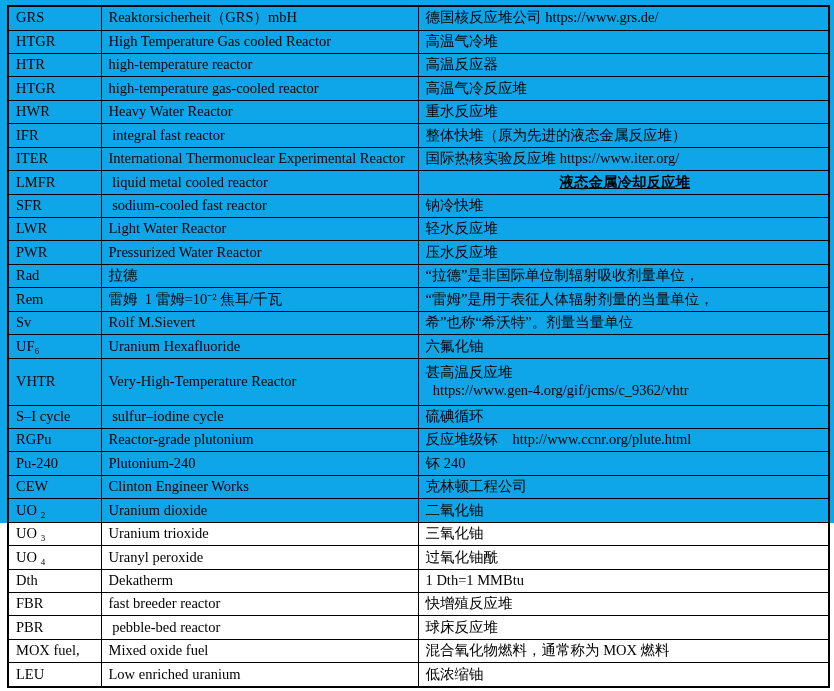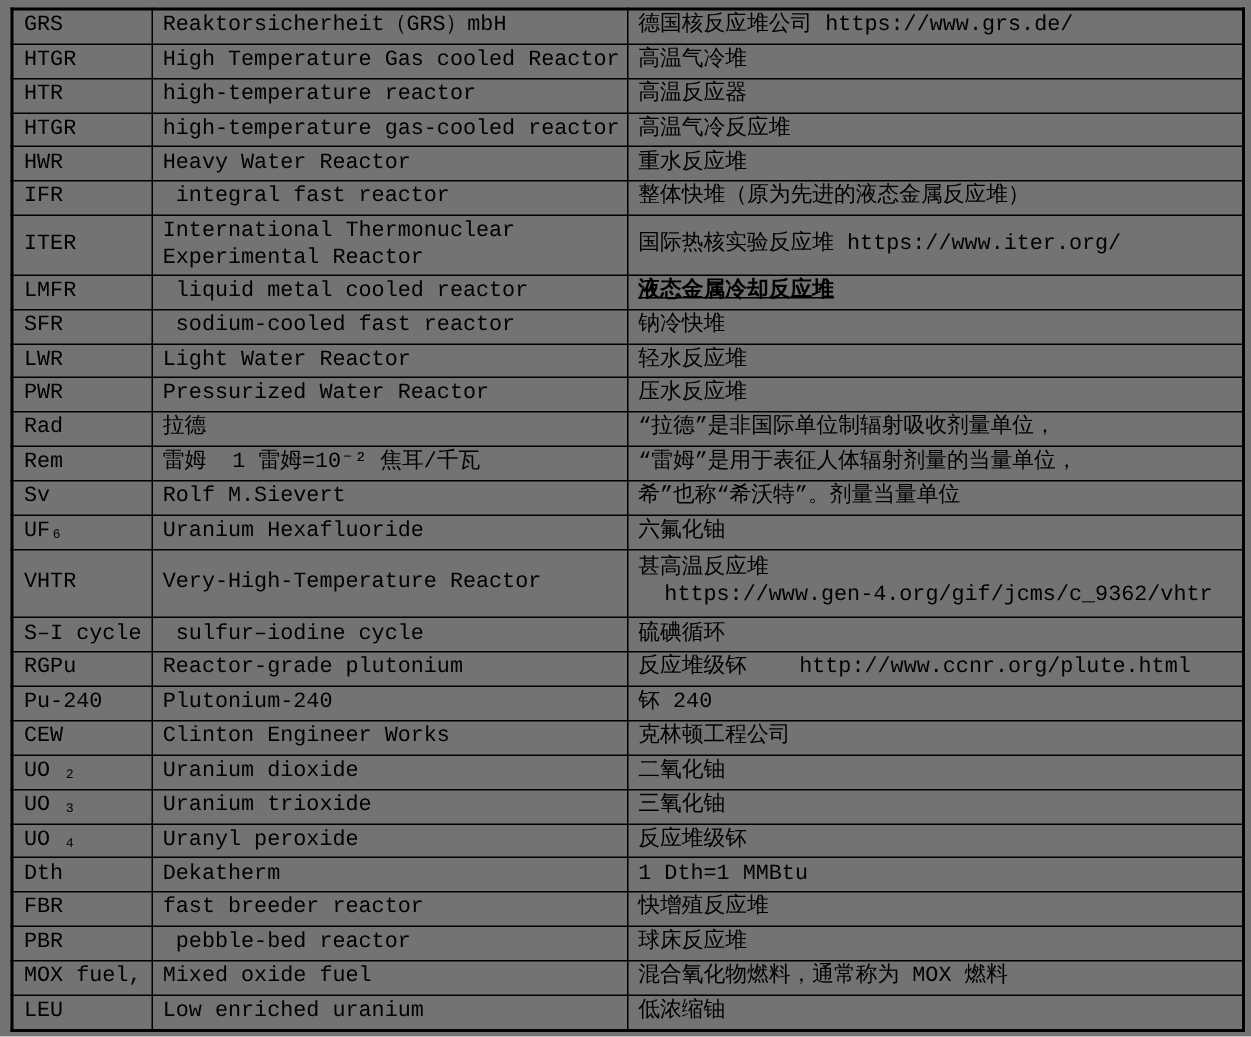--- a/index.html
+++ b/index.html
@@ -6,23 +6,23 @@
     margin: 0;
     padding: 0;
     background: #ffffff;
     width: 834px;
     height: 691px;
     overflow: hidden;
   }
   .page {
     position: relative;
     width: 834px;
-    height: 691px;
-    background: #737373;
-    font-family: Liberation Mono, monospace;
+    height: 523px;
+    background: #0ea5e9;
+    font-family: Liberation Serif, serif;
     color: #000000;
   }
   table.glossary {
     position: absolute;
     left: 7px;
     top: 5px;
     width: 821px;
     height: 683px;
     border-collapse: collapse;
     table-layout: fixed;
@@ -38,20 +38,21 @@
     vertical-align: middle;
     font-size: 14.5px;
     line-height: 1.22;
     white-space: pre-wrap;
     overflow: hidden;
   }
   tr.tall td { height: 41px; }
   .bold-underline {
     font-weight: bold;
     text-decoration: underline;
+    text-align: center;
   }
 </style>
 </head>
 <body>
 
 <div class="page">
   <table class="glossary">
     <colgroup>
       <col class="c1">
       <col class="c2">
@@ -165,21 +166,21 @@
     <td>二氧化铀</td>
   </tr>
         <tr>
     <td>UO ₃</td>
     <td>Uranium trioxide</td>
     <td>三氧化铀</td>
   </tr>
         <tr>
     <td>UO ₄</td>
     <td>Uranyl peroxide</td>
-    <td>反应堆级钚</td>
+    <td>过氧化铀酰</td>
   </tr>
         <tr>
     <td>Dth</td>
     <td>Dekatherm</td>
     <td>1 Dth=1 MMBtu</td>
   </tr>
         <tr>
     <td>FBR</td>
     <td>fast breeder reactor</td>
     <td>快增殖反应堆</td>

